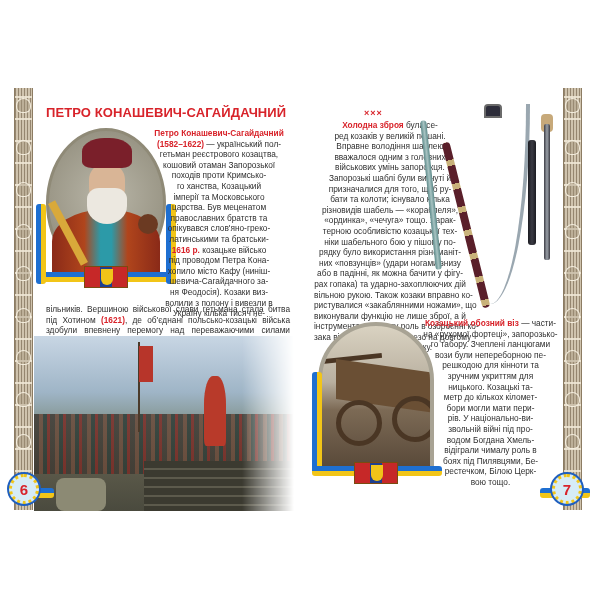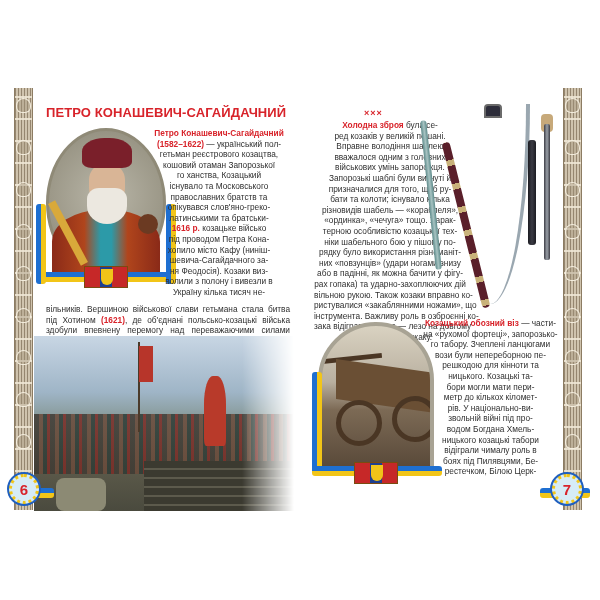--- a/index.html
+++ b/index.html
@@ -183,22 +183,24 @@
     <div class="ribbon-v" style="left:-6px; top:80px; height:80px;"></div>
     <div class="ribbon-v" style="left:124px; top:80px; height:80px;"></div>
     <div class="coat-of-arms" style="left:42px; top:142px;"></div>
   </div>
 
   <div class="text-block left-main">
     <span class="left-main-line"><span class="red-strong">Петро Конашевич-Сагайдачний</span></span>
     <span class="left-main-line"><span class="red-strong">(1582–1622)</span> <span>— український пол-</span></span>
     <span class="left-main-line">гетьман реєстрового козацтва,</span>
     <span class="left-main-line">кошовий отаман Запорозької</span>
+    <span class="left-main-line">походів проти Кримсько-</span>
     <span class="left-main-line">го ханства, Козацький</span>
-    <span class="left-main-line">існувало та Московського</span>
+    <span class="left-main-line">імперії та Московського</span>
+    <span class="left-main-line">царства. Був меценатом</span>
     <span class="left-main-line">православних братств та</span>
     <span class="left-main-line">опікувався слов'яно-греко-</span>
     <span class="left-main-line">латинськими та братськи-</span>
     <span class="left-main-line"><span class="red-strong">1616 р.</span> <span>козацьке військо</span></span>
     <span class="left-main-line">під проводом Петра Кона-</span>
     <span class="left-main-line">хопило місто Кафу (нинiш-</span>
     <span class="left-main-line">шевича-Сагайдачного за-</span>
     <span class="left-main-line">ня Феодосія). Козаки виз-</span>
     <span class="left-main-line">волили з полону і вивезли в</span>
     <span class="left-main-line">Україну кілька тисяч не-</span>
@@ -234,20 +236,21 @@
     <span class="right-main-line">різновидів шабель — «кораблеля»,</span>
     <span class="right-main-line">«ординка», «чечуга» тощо. Харак-</span>
     <span class="right-main-line">терною особливістю козацької тех-</span>
     <span class="right-main-line">ніки шабельного бою у пішому по-</span>
     <span class="right-main-line">рядку було використання різноманіт-</span>
     <span class="right-main-line">них «повзунців» (удари ногами знизу</span>
     <span class="right-main-line">або в падінні, як можна бачити у фігу-</span>
     <span class="right-main-line">рах гопака) та ударно-захоплюючих дій</span>
     <span class="right-main-line">вільною рукою. Також козаки вправно ко-</span>
     <span class="right-main-line">ристувалися «закаблянними ножами», що</span>
+    <span class="right-main-line">виконували функцію не лише зброї, а й</span>
     <span class="right-main-line">інструмента. Важливу роль в озброєнні ко-</span>
     <span class="right-main-line">зака відігравав і спис — лезо на довгому</span>
     <span class="right-main-line">дерев'яному держаку.</span>
   </div>
 
   <div class="weapons" title="Cossack sabres, scabbards and daggers">
     <div class="sabre-long"></div>
     <div class="scabbard"></div>
     <div class="sabre-hilt"></div>
     <div class="sabre-curved"></div>
@@ -265,27 +268,28 @@
   <div class="ribbon-v" style="left:312px; top:372px; height:100px;"></div>
   <div class="ribbon" style="left:312px; top:466px; width:130px;"></div>
   <div class="coat-of-arms" style="left:354px; top:462px;"></div>
 
   <div class="text-block right-bottom">
     <span class="line"><span class="red-strong">Козацький обозний віз</span> <span>— части-</span></span>
     <span class="line">на «рухомої фортеці», запорозько-</span>
     <span class="line">го табору. Зчеплені ланцюгами</span>
     <span class="line">вози були непереборною пе-</span>
     <span class="line">решкодою для кінноти та</span>
+    <span class="line">зручним укриттям для</span>
     <span class="line">ницького. Козацькі та-</span>
+    <span class="line">метр до кількох кіломет-</span>
     <span class="line">бори могли мати пери-</span>
-    <span class="line">метр до кількох кіломет-</span>
     <span class="line">рів. У національно-ви-</span>
     <span class="line">звольній війні під про-</span>
     <span class="line">водом Богдана Хмель-</span>
-    <span class="line">ницького козацькі табори</span>
     <span class="line">відіграли чималу роль в</span>
     <span class="line">боях під Пилявцями, Бе-</span>
     <span class="line">рестечком, Білою Церк-</span>
+    <span class="line">вою тощо.</span>
   </div>
 
   <div class="ribbon" style="left:540px; top:488px; width:50px;"></div>
   <div class="page-badge badge-right">7</div>
 </div>
 
 </body></html>

